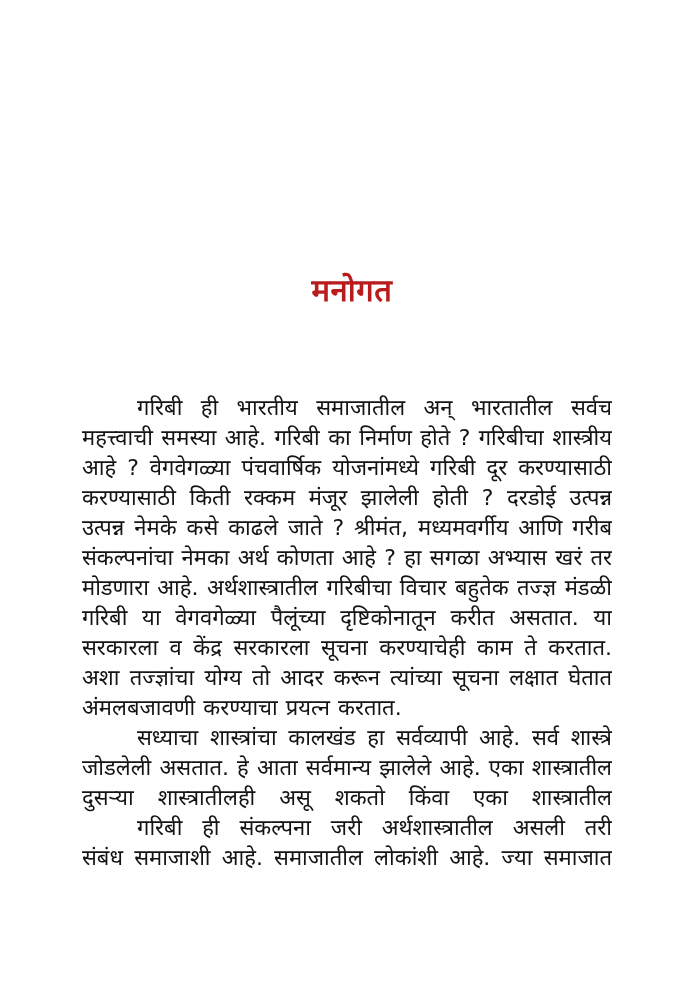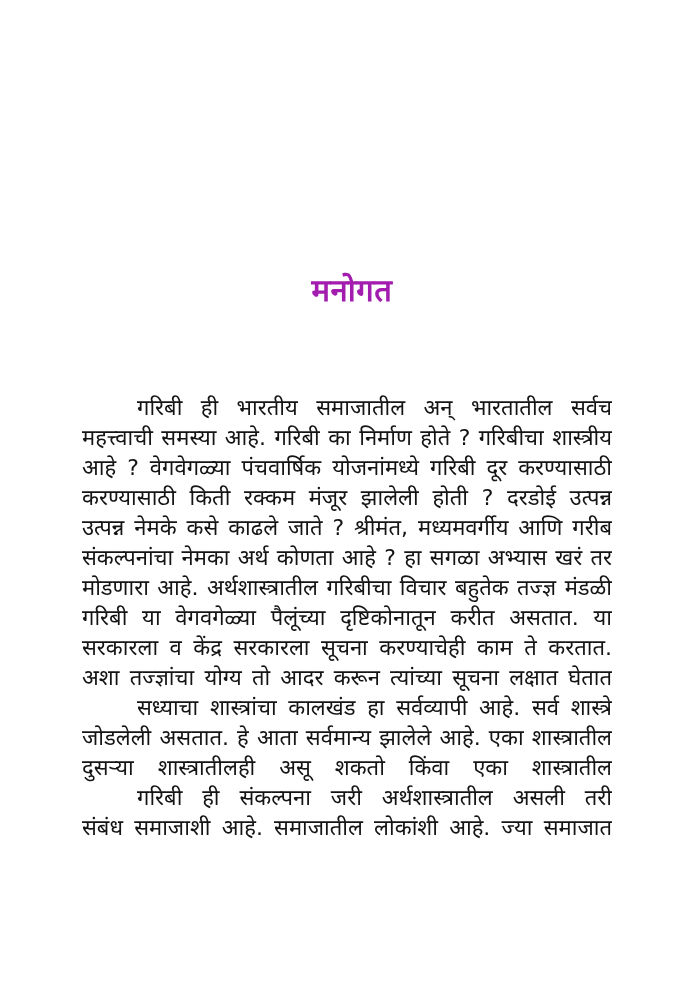--- a/index.html
+++ b/index.html
@@ -23,21 +23,21 @@
   .title {
     position: absolute;
     top: 270px;
     left: 82px;
     width: 540px;
     margin: 0;
     text-align: center;
     font-size: 31px;
     line-height: 40px;
     font-weight: bold;
-    color: #a21caf;
+    color: #b91c1c;
     letter-spacing: 0.5px;
   }
   .body-text {
     position: absolute;
     top: 393px;
     left: 82px;
     width: 530px;
   }
   .para {
     margin: 0;
@@ -70,20 +70,21 @@
         <div class="line indent">गरिबी ही भारतीय समाजातील अन् भारतातील सर्वच राज्यामंधील एक</div>
         <div class="line">महत्त्वाची समस्या आहे. गरिबी का निर्माण होते ? गरिबीचा शास्त्रीय अर्थ काय</div>
         <div class="line">आहे ? वेगवेगळ्या पंचवार्षिक योजनांमध्ये गरिबी दूर करण्यासाठी किंवा कमी</div>
         <div class="line">करण्यासाठी किती रक्कम मंजूर झालेली होती ? दरडोई उत्पन्न म्हणजे काय ? हे</div>
         <div class="line">उत्पन्न नेमके कसे काढले जाते ? श्रीमंत, मध्यमवर्गीय आणि गरीब या सगळ्या</div>
         <div class="line">संकल्पनांचा नेमका अर्थ कोणता आहे ? हा सगळा अभ्यास खरं तर अर्थशास्त्रात</div>
         <div class="line">मोडणारा आहे. अर्थशास्त्रातील गरिबीचा विचार बहुतेक तज्ज्ञ मंडळी नेहमीच</div>
         <div class="line">गरिबी या वेगवगेळ्या पैलूंच्या दृष्टिकोनातून करीत असतात. या संदर्भात राज्य</div>
         <div class="line">सरकारला व केंद्र सरकारला सूचना करण्याचेही काम ते करतात. सर्व सरकारे</div>
         <div class="line">अशा तज्ज्ञांचा योग्य तो आदर करून त्यांच्या सूचना लक्षात घेतात व त्यानुसार</div>
+        <div class="line no-just">अंमलबजावणी करण्याचा प्रयत्न करतात.</div>
       </div>
       <div class="para">
         <div class="line indent">सध्याचा शास्त्रांचा कालखंड हा सर्वव्यापी आहे. सर्व शास्त्रे परस्परांशी</div>
         <div class="line">जोडलेली असतात. हे आता सर्वमान्य झालेले आहे. एका शास्त्रातील विचार</div>
         <div class="line">दुसऱ्या शास्त्रातीलही असू शकतो किंवा एका शास्त्रातील सिद्धान्ताचा परिणाम</div>
       </div>
       <div class="para">
         <div class="line indent">गरिबी ही संकल्पना जरी अर्थशास्त्रातील असली तरी गरिबीचा मूळ</div>
         <div class="line">संबंध समाजाशी आहे. समाजातील लोकांशी आहे. ज्या समाजात आपण राहतो</div>
       </div>

